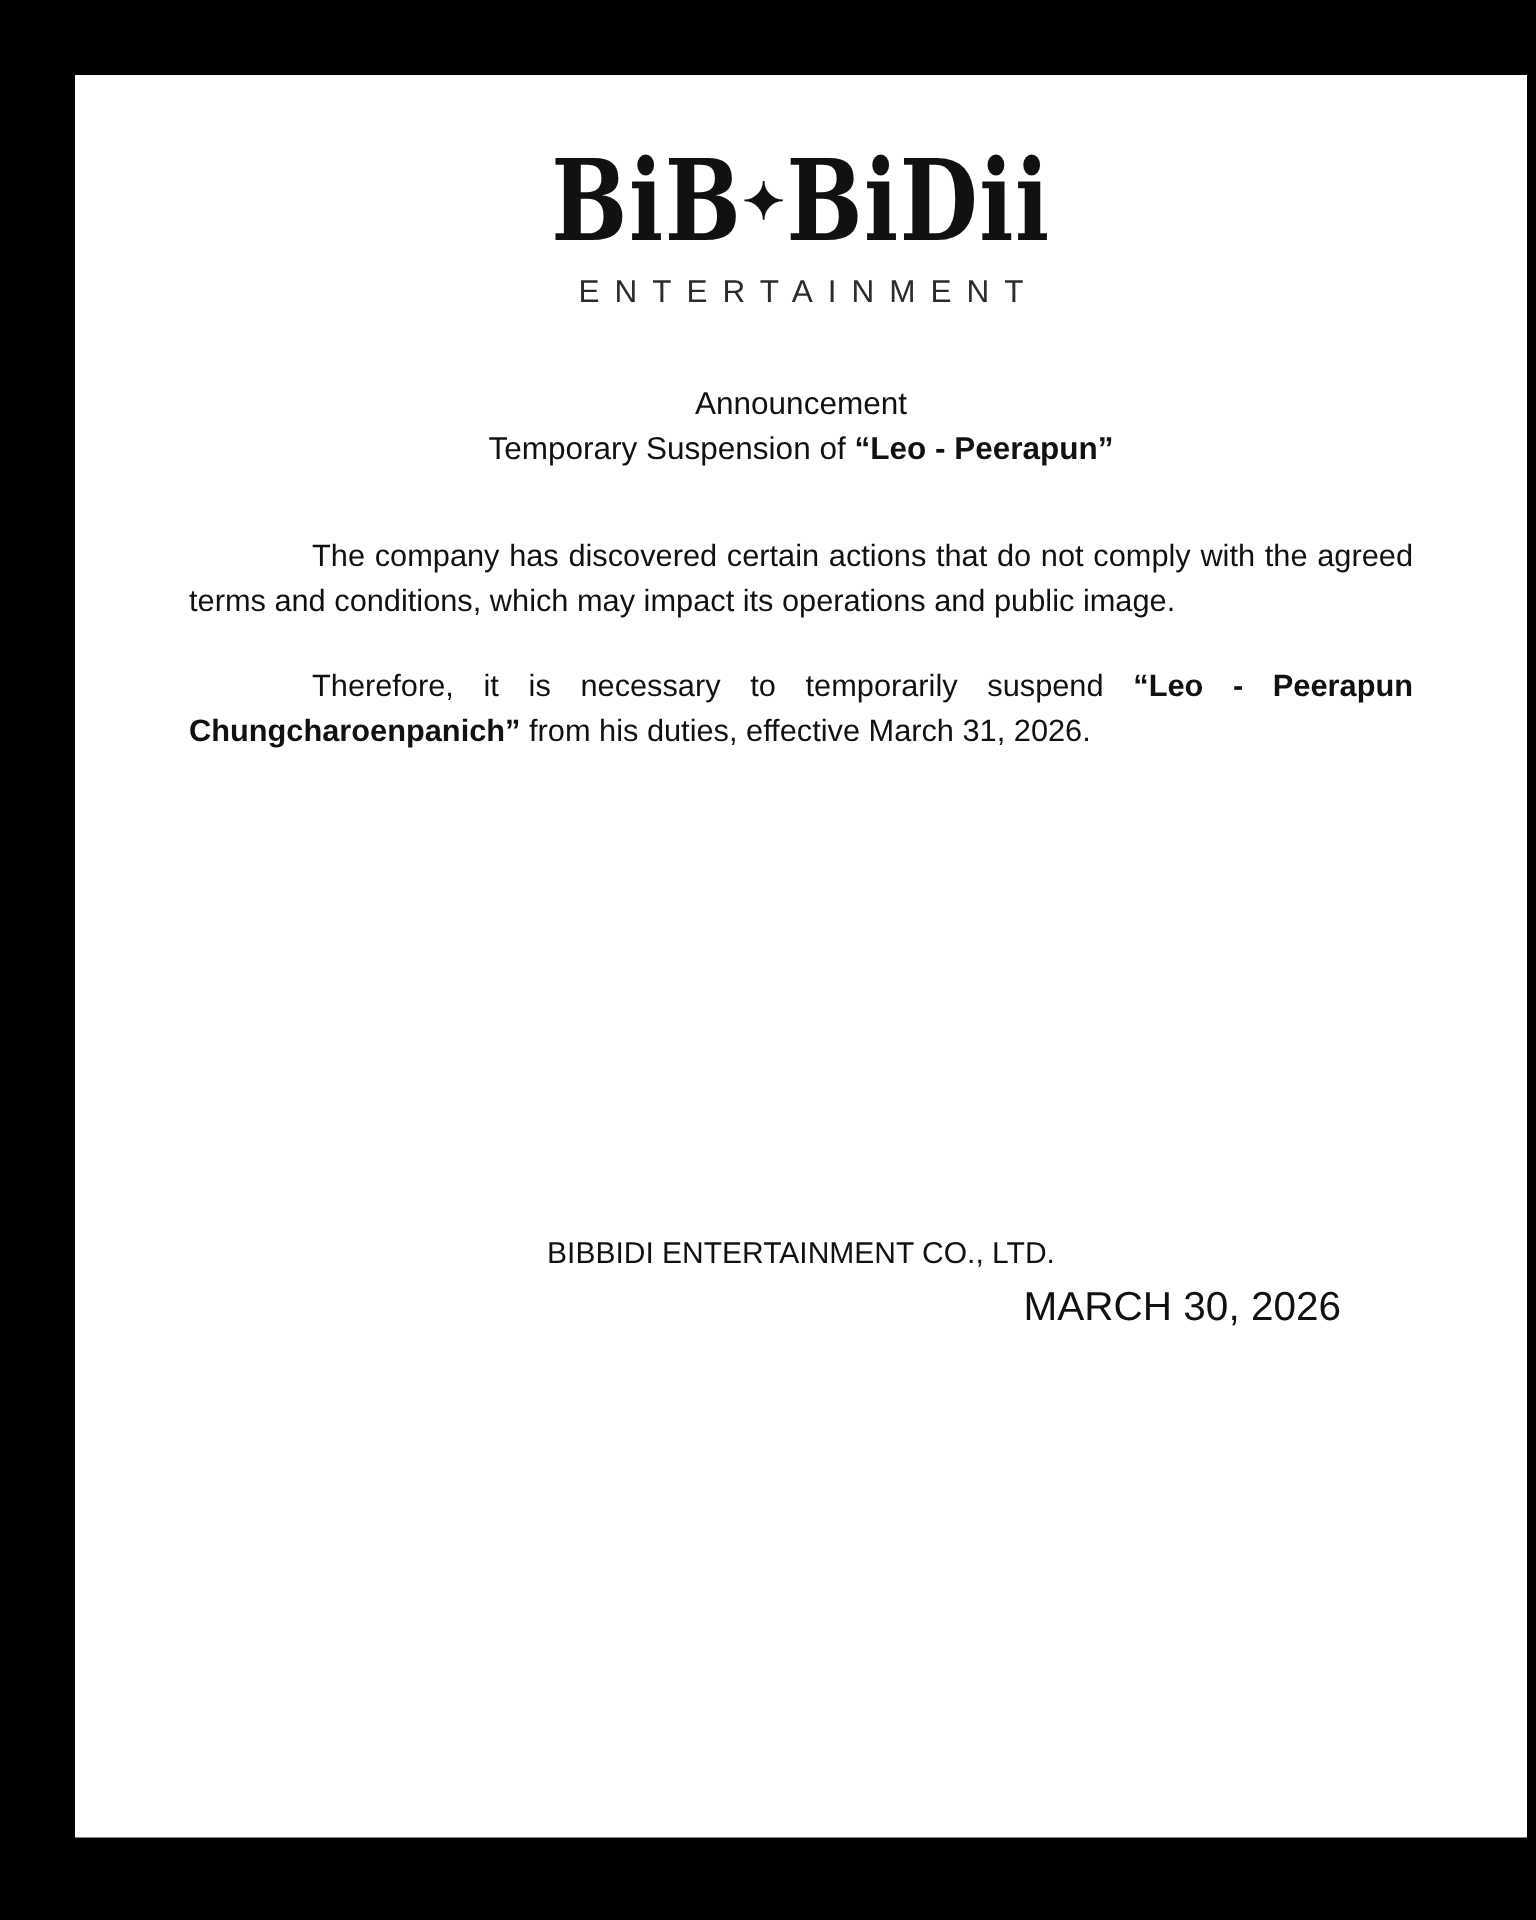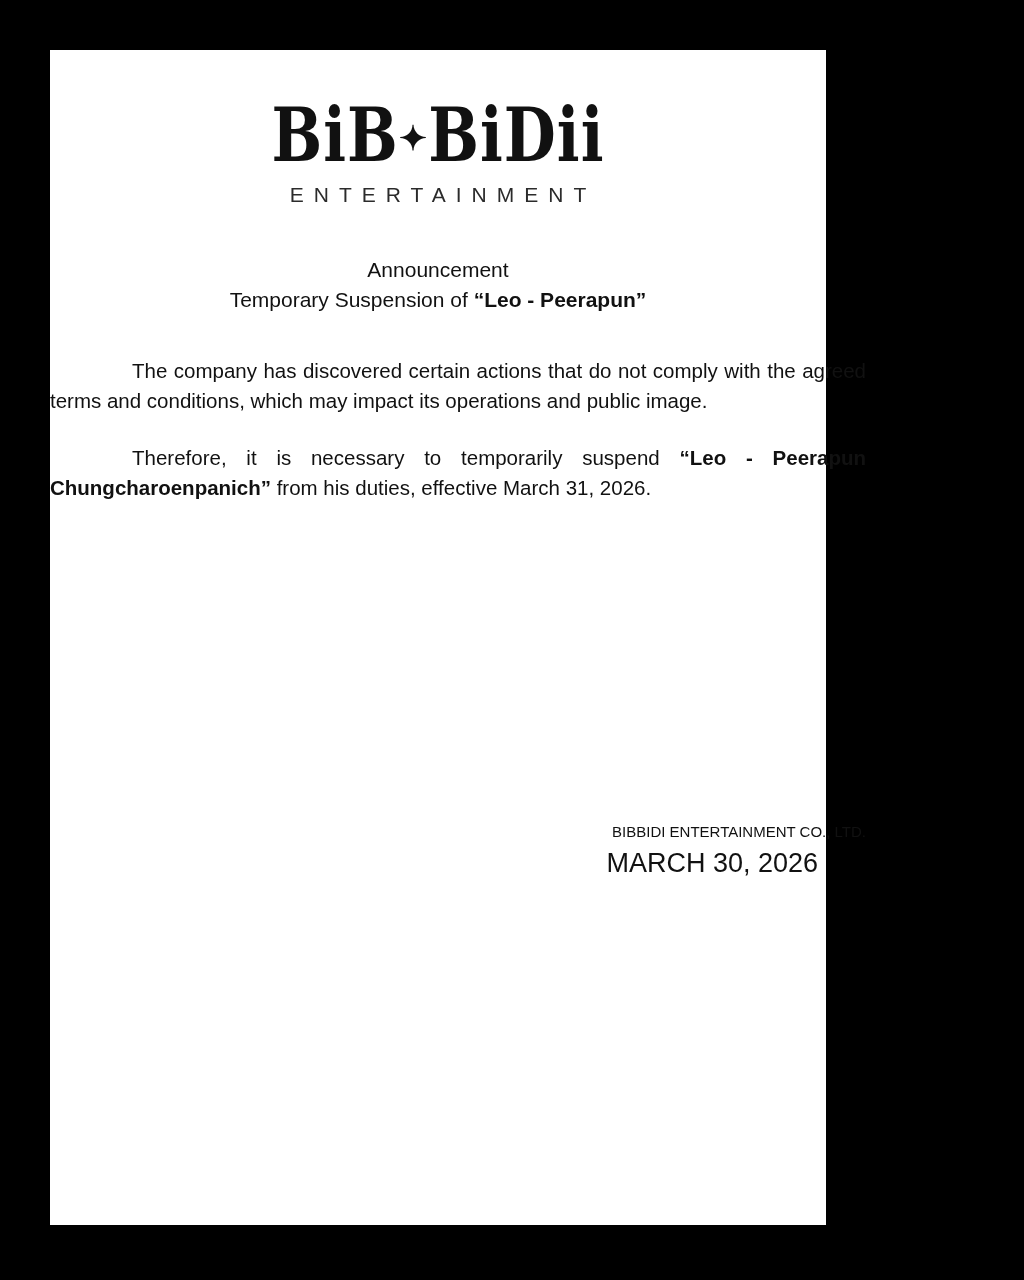--- a/index.html
+++ b/index.html
@@ -10,21 +10,21 @@
     width: 1024px;
     height: 1280px;
     background: #000000;
     font-family: "Liberation Sans", sans-serif;
     overflow: hidden;
   }
   .page {
     position: absolute;
     left: 50px;
     top: 50px;
-    width: 776px;
+    width: 968px;
     height: 1175px;
     background: #ffffff;
     box-sizing: border-box;
   }
   .logo-block {
     margin-top: 55px;
     text-align: center;
     user-select: none;
   }
   .logo-wordmark {
@@ -87,22 +87,23 @@
   .strong { font-weight: bold; }
   .signature {
     margin-top: 318px;
     width: 816px;
     margin-left: auto;
     margin-right: auto;
     text-align: right;
     color: #111111;
   }
   .sig-company {
-    font-size: 15px;
+    font-size: 20px;
     line-height: 1.5;
+    text-align: center;
   }
   .sig-date {
     font-size: 27px;
     line-height: 1.5;
     padding-right: 48px;
   }
 </style>
 </head>
 <body>
 

